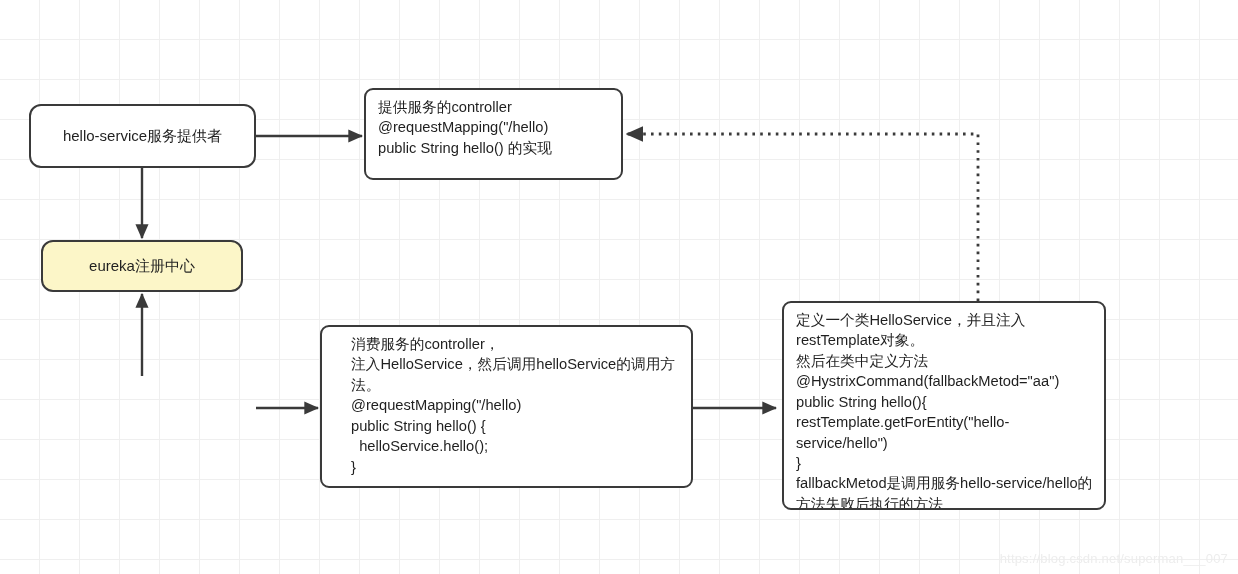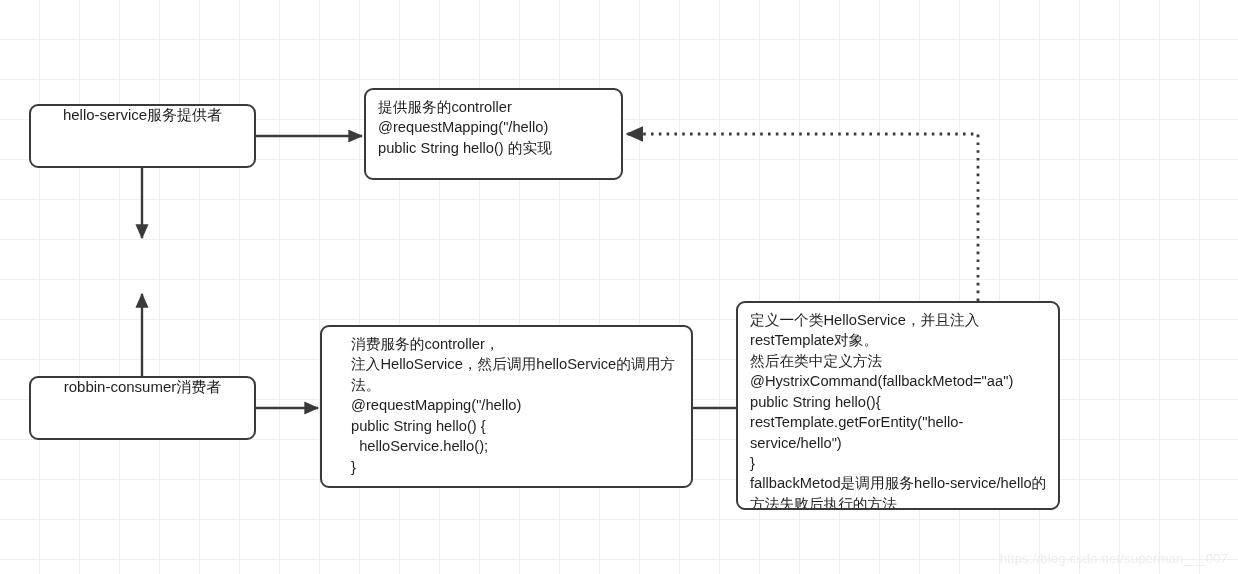--- a/index.html
+++ b/index.html
@@ -43,23 +43,24 @@
     position: absolute;
     box-sizing: border-box;
     border: 2.2px solid #3a3a3a;
     background: #ffffff;
     color: #1f1f1f;
   }
   .node.rounded { border-radius: 9px; }
   .node.sharp   { border-radius: 0; }
   .node.center-label {
     display: flex;
-    align-items: flex-start;
+    align-items: center;
     justify-content: center;
     font-size: 15px;
+    border-radius: 12px;
   }
   .node.text-block {
     padding: 7px 10px 7px 12px;
     font-size: 14.7px;
     line-height: 1.39;
     white-space: pre-wrap;
     overflow: hidden;
   }
   #node-hello-service {
     left: 29px; top: 104px; width: 227px; height: 64px;
@@ -73,21 +74,21 @@
   #node-consumer {
     left: 29px; top: 376px; width: 227px; height: 64px;
   }
   #node-provider-controller {
     left: 364px; top: 88px; width: 259px; height: 92px;
   }
   #node-consumer-controller {
     left: 320px; top: 325px; width: 373px; height: 163px; padding-left: 29px;
   }
   #node-hello-service-class {
-    left: 736px; top: 301px; width: 324px; height: 209px;
+    left: 782px; top: 301px; width: 324px; height: 209px;
   }
   .watermark {
     position: absolute;
     right: 10px;
     bottom: 8px;
     font-size: 13px;
     color: #ededed;
     white-space: nowrap;
     letter-spacing: 0.2px;
   }
@@ -118,24 +119,24 @@
 
     <path d="M 693 408 L 776 408" fill="none" stroke="#3a3a3a" stroke-width="2.4" marker-end="url(#arrow-solid)"></path>
 
     <path d="M 978 301 L 978 134 L 627 134" fill="none" stroke="#3a3a3a" stroke-width="2.8" stroke-linecap="butt" stroke-dasharray="2.6 5.2" marker-end="url(#arrow-dotted)"></path>
   </svg>
 
   <div id="node-hello-service" class="node rounded center-label">
     <span>hello-service服务提供者</span>
   </div>
 
+  <div id="node-eureka" class="node sharp center-label">
+    <span>eureka注册中心</span>
+  </div>
 
-  <div id="node-consumer" class="node rounded center-label">
-    <span>robbin-consumer消费者</span>
-  </div>
 
   <div id="node-provider-controller" class="node rounded text-block">提供服务的controller
 @requestMapping("/hello)
 public String hello() 的实现</div>
 
   <div id="node-consumer-controller" class="node rounded text-block">消费服务的controller，
 注入HelloService，然后调用helloService的调用方法。
 @requestMapping("/hello)
 public String hello() {
   helloService.hello();

